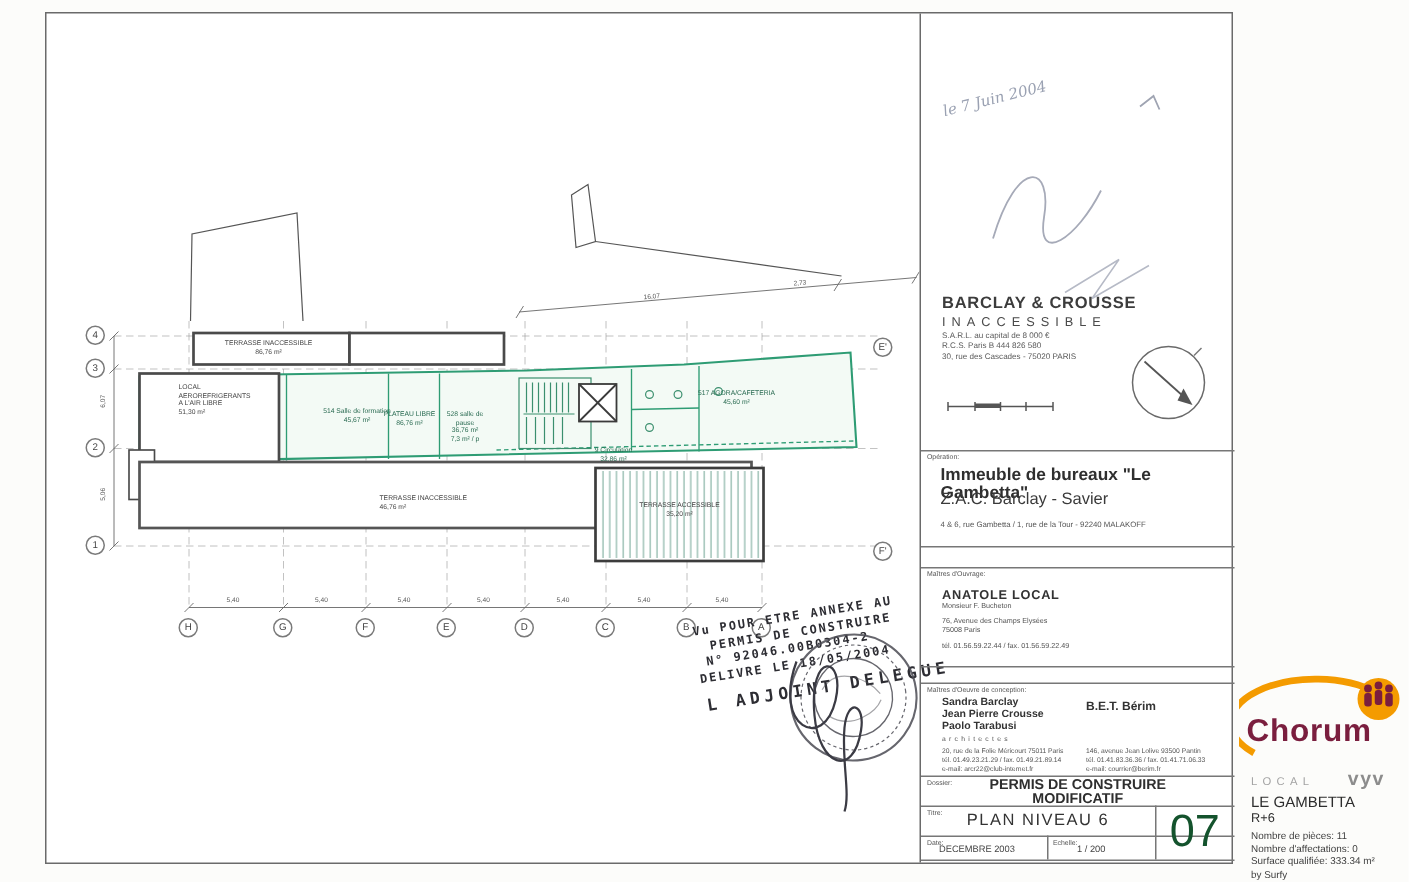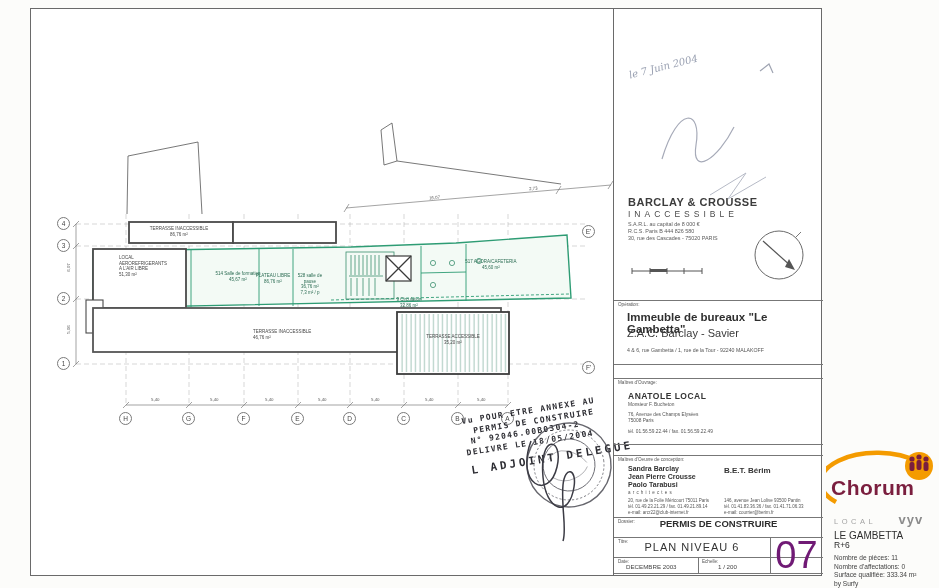--- a/index.html
+++ b/index.html
@@ -36,21 +36,21 @@
   .des-name { position:absolute; font-size:7px; font-weight:bold; color:#333; line-height:8px; }
   .des-sm   { position:absolute; font-size:4.5px; color:#555; }
   .des-role { letter-spacing:2.2px; }
   .bet-name { position:absolute; left:110px; top:457px; font-size:8px; font-weight:bold; color:#333; }
 
   .dossier-line { position:absolute; left:0; width:209px; text-align:center; font-weight:bold; color:#2e2e2e; font-size:9.5px; }
   .titre-val { position:absolute; left:0; top:532px; width:156px; text-align:center; font-size:11px; color:#333; letter-spacing:1px;}
   .cell-sm { position:absolute; font-size:6.2px; color:#444; }
   .sheetnum { position:absolute; left:156px; top:528px; width:53px; height:36px;
               display:flex; align-items:center; justify-content:center;
-              font-size:38px; color:#701a75; }
+              font-size:30px; color:#14532d; }
 
   .hand { position:absolute; left:14px; top:52px; transform:rotate(-14deg);
           font-family:"DejaVu Serif", serif; font-style:italic;
           font-size:10px; color:#9aa1b2; }
 
   
   .pl { position:absolute; font-size:4.5px; line-height:5.5px; text-align:center; color:#2a6b52; }
   .pl.dark { color:#474747; }
   .pl.left { text-align:left; }
   .bub { position:absolute; width:13px; height:13px; border:1px solid #7a7a7a; border-radius:50%;
@@ -347,20 +347,21 @@
     <div class="des-sm" style="left:14px;top:489px">20, rue de la Folie Méricourt 75011 Paris</div>
     <div class="des-sm" style="left:14px;top:495px">tél. 01.49.23.21.29 / fax. 01.49.21.89.14</div>
     <div class="des-sm" style="left:14px;top:501px">e-mail:  arcr22@club-internet.fr</div>
     <div class="bet-name">B.E.T.  Bérim</div>
     <div class="des-sm" style="left:110px;top:489px">146, avenue Jean Lolive  93500 Pantin</div>
     <div class="des-sm" style="left:110px;top:495px">tél. 01.41.83.36.36 / fax. 01.41.71.06.33</div>
     <div class="des-sm" style="left:110px;top:501px">e-mail:  courrier@berim.fr</div>
 
     <div class="blocklabel" style="left:4px;top:510px">Dossier:</div>
     <div class="dossier-line" style="top:509px">PERMIS DE CONSTRUIRE</div>
+    <div class="dossier-line" style="top:518px">MODIFICATIF</div>
 
     <div class="blocklabel" style="left:4px;top:530px">Titre:</div>
     <div class="titre-val">PLAN NIVEAU 6</div>
     <div class="sheetnum">07</div>
 
     <div class="blocklabel" style="left:4px;top:550px">Date:</div>
     <div class="cell-sm" style="left:12px;top:554px">DECEMBRE 2003</div>
     <div class="blocklabel" style="left:88px;top:550px">Echelle:</div>
     <div class="cell-sm" style="left:104px;top:554px">1 / 200</div>
   </div>

